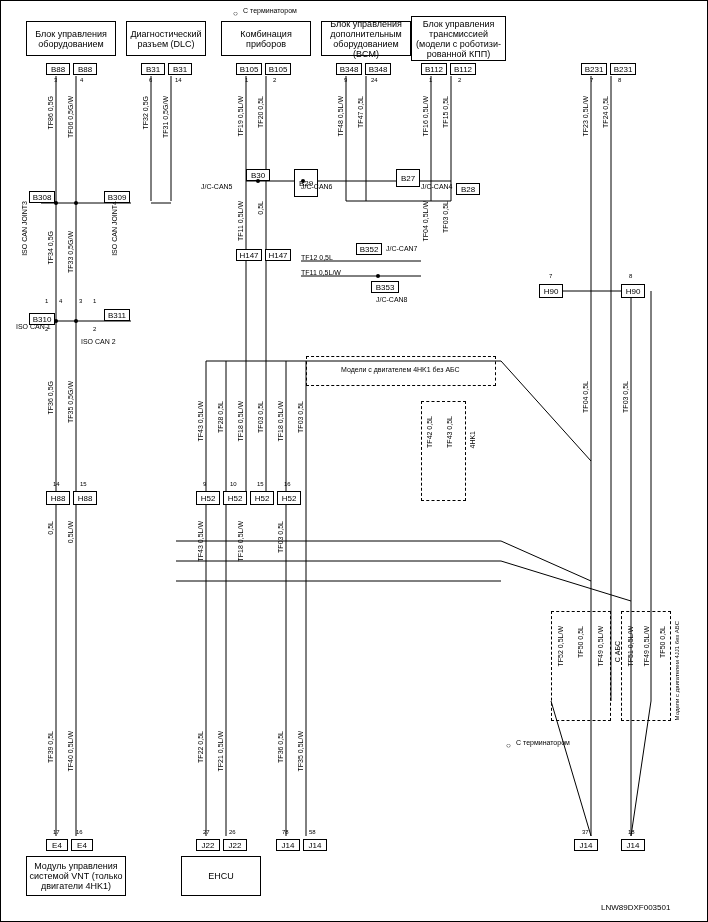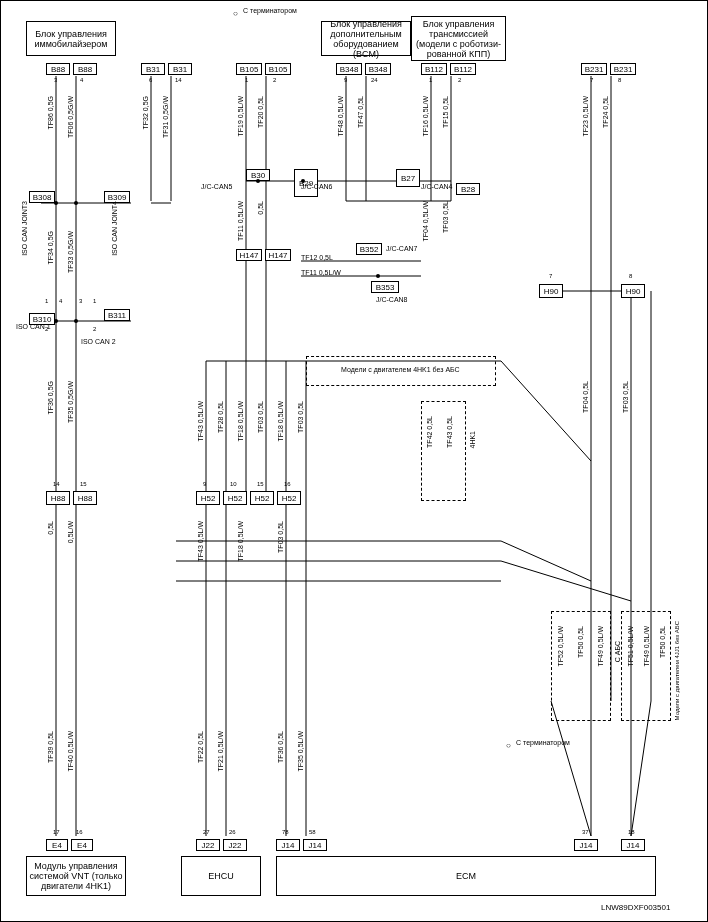--- a/index.html
+++ b/index.html
@@ -135,21 +135,27 @@
   <line x1="650" y1="700" x2="630" y2="835" stroke="#000" stroke-width="1"></line>
 
   <line x1="40" y1="320" x2="130" y2="320" stroke="#000" stroke-width="1"></line>
 
 </svg>
 
 <div class="label" style="left:232px;top:8px;font-size:8px">○</div>
 <div class="label" style="left:242px;top:6px">С терминатором</div>
 
 <div class="box" style="left:25px;top:20px;width:90px;height:35px">
-      <span>Блок управления иммобилайзером</span>
+      <span>Блок управления оборудованием</span>
+    </div>
+<div class="box" style="left:125px;top:20px;width:80px;height:35px">
+      <span>Диагностический разъем (DLC)</span>
+    </div>
+<div class="box" style="left:220px;top:20px;width:90px;height:35px">
+      <span>Комбинация приборов</span>
     </div>
 <div class="box" style="left:410px;top:20px;width:95px;height:45px;top:15px">
       <span>Блок управления трансмиссией (модели с роботизи-рованной КПП)</span>
     </div>
 <div class="box" style="left:320px;top:20px;width:90px;height:35px">
       <span>Блок управления дополнительным оборудованием (BCM)</span>
     </div>
 
 <div class="conn" style="left:45px;top:62px;width:24px;height:12px">B88</div>
 <div class="conn" style="left:72px;top:62px;width:24px;height:12px">B88</div>
@@ -319,23 +325,20 @@
 <div class="pin" style="left:308px;top:828px">58</div>
 <div class="pin" style="left:581px;top:828px">37</div>
 <div class="pin" style="left:627px;top:828px">18</div>
 
 <div class="box" style="left:25px;top:855px;width:100px;height:40px">
       <span>Модуль управления системой VNT (только двигатели 4HK1)</span>
     </div>
 <div class="box" style="left:180px;top:855px;width:80px;height:40px">
       <span>EHCU</span>
     </div>
-<div class="box" style="left:275px;top:855px;width:380px;height:40px">
-      <span>ECM</span>
-    </div>
 
 <div class="footer" style="left:600px;top:902px">LNW89DXF003501</div>
 
 <div class="dot" style="left:53px;top:318px"></div>
 <div class="dot" style="left:73px;top:318px"></div>
 <div class="dot" style="left:255px;top:178px"></div>
 <div class="dot" style="left:300px;top:178px"></div>
 <div class="dot" style="left:375px;top:273px"></div>
 
 </div>

